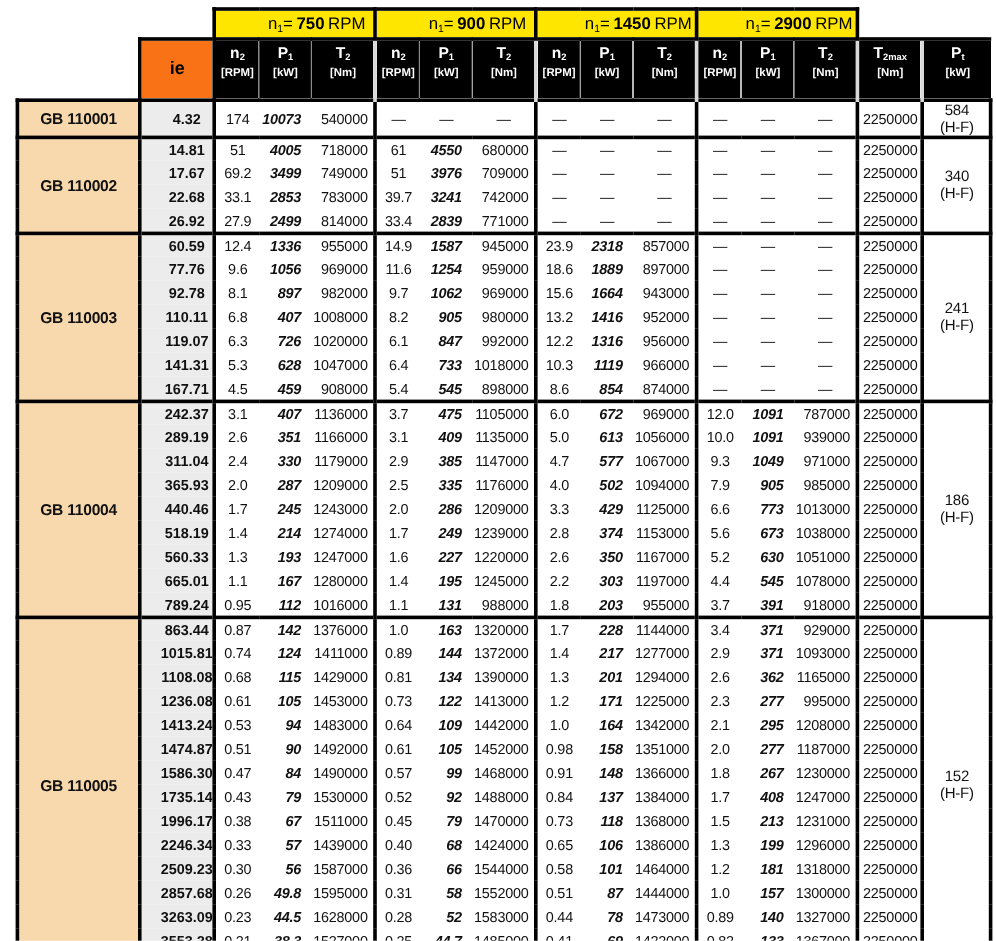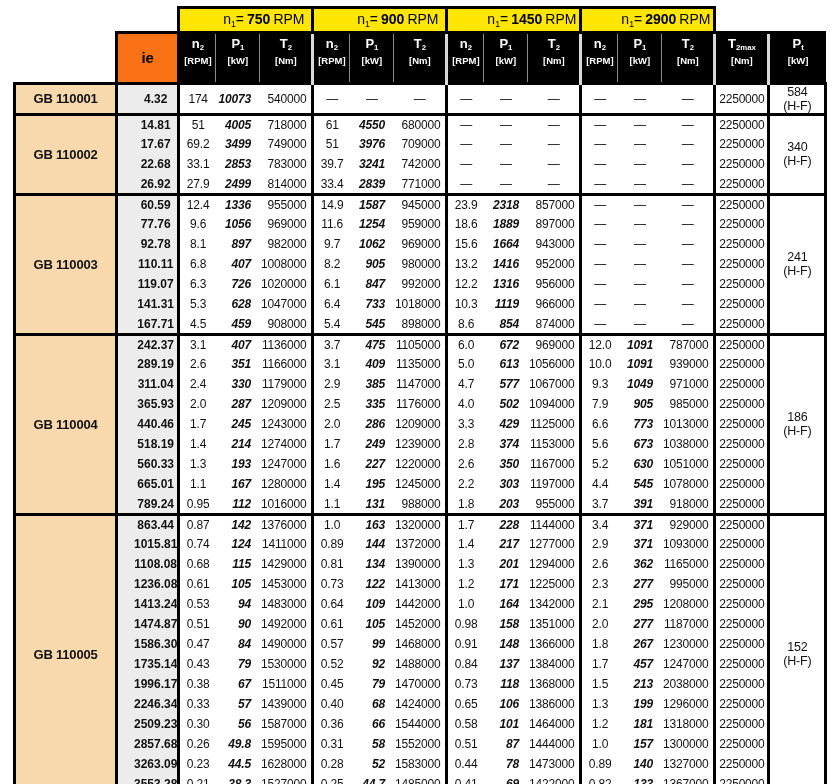--- a/index.html
+++ b/index.html
@@ -626,38 +626,38 @@
         <td class="n2 gs">0.43</td>
         <td class="p1">79</td>
         <td class="t2">1530000</td>
         <td class="n2 gs">0.52</td>
         <td class="p1">92</td>
         <td class="t2">1488000</td>
         <td class="n2 gs">0.84</td>
         <td class="p1">137</td>
         <td class="t2">1384000</td>
         <td class="n2 gs">1.7</td>
-        <td class="p1">457</td>
+        <td class="p1">408</td>
         <td class="t2">1247000</td>
         <td class="t2max gs">2250000</td>
       </tr>
       <tr>
         <td class="ie">1996.17</td>
         <td class="n2 gs">0.38</td>
         <td class="p1">67</td>
         <td class="t2">1511000</td>
         <td class="n2 gs">0.45</td>
         <td class="p1">79</td>
         <td class="t2">1470000</td>
         <td class="n2 gs">0.73</td>
         <td class="p1">118</td>
         <td class="t2">1368000</td>
         <td class="n2 gs">1.5</td>
         <td class="p1">213</td>
-        <td class="t2">2038000</td>
+        <td class="t2">1231000</td>
         <td class="t2max gs">2250000</td>
       </tr>
       <tr>
         <td class="ie">2246.34</td>
         <td class="n2 gs">0.33</td>
         <td class="p1">57</td>
         <td class="t2">1439000</td>
         <td class="n2 gs">0.40</td>
         <td class="p1">68</td>
         <td class="t2">1424000</td>

